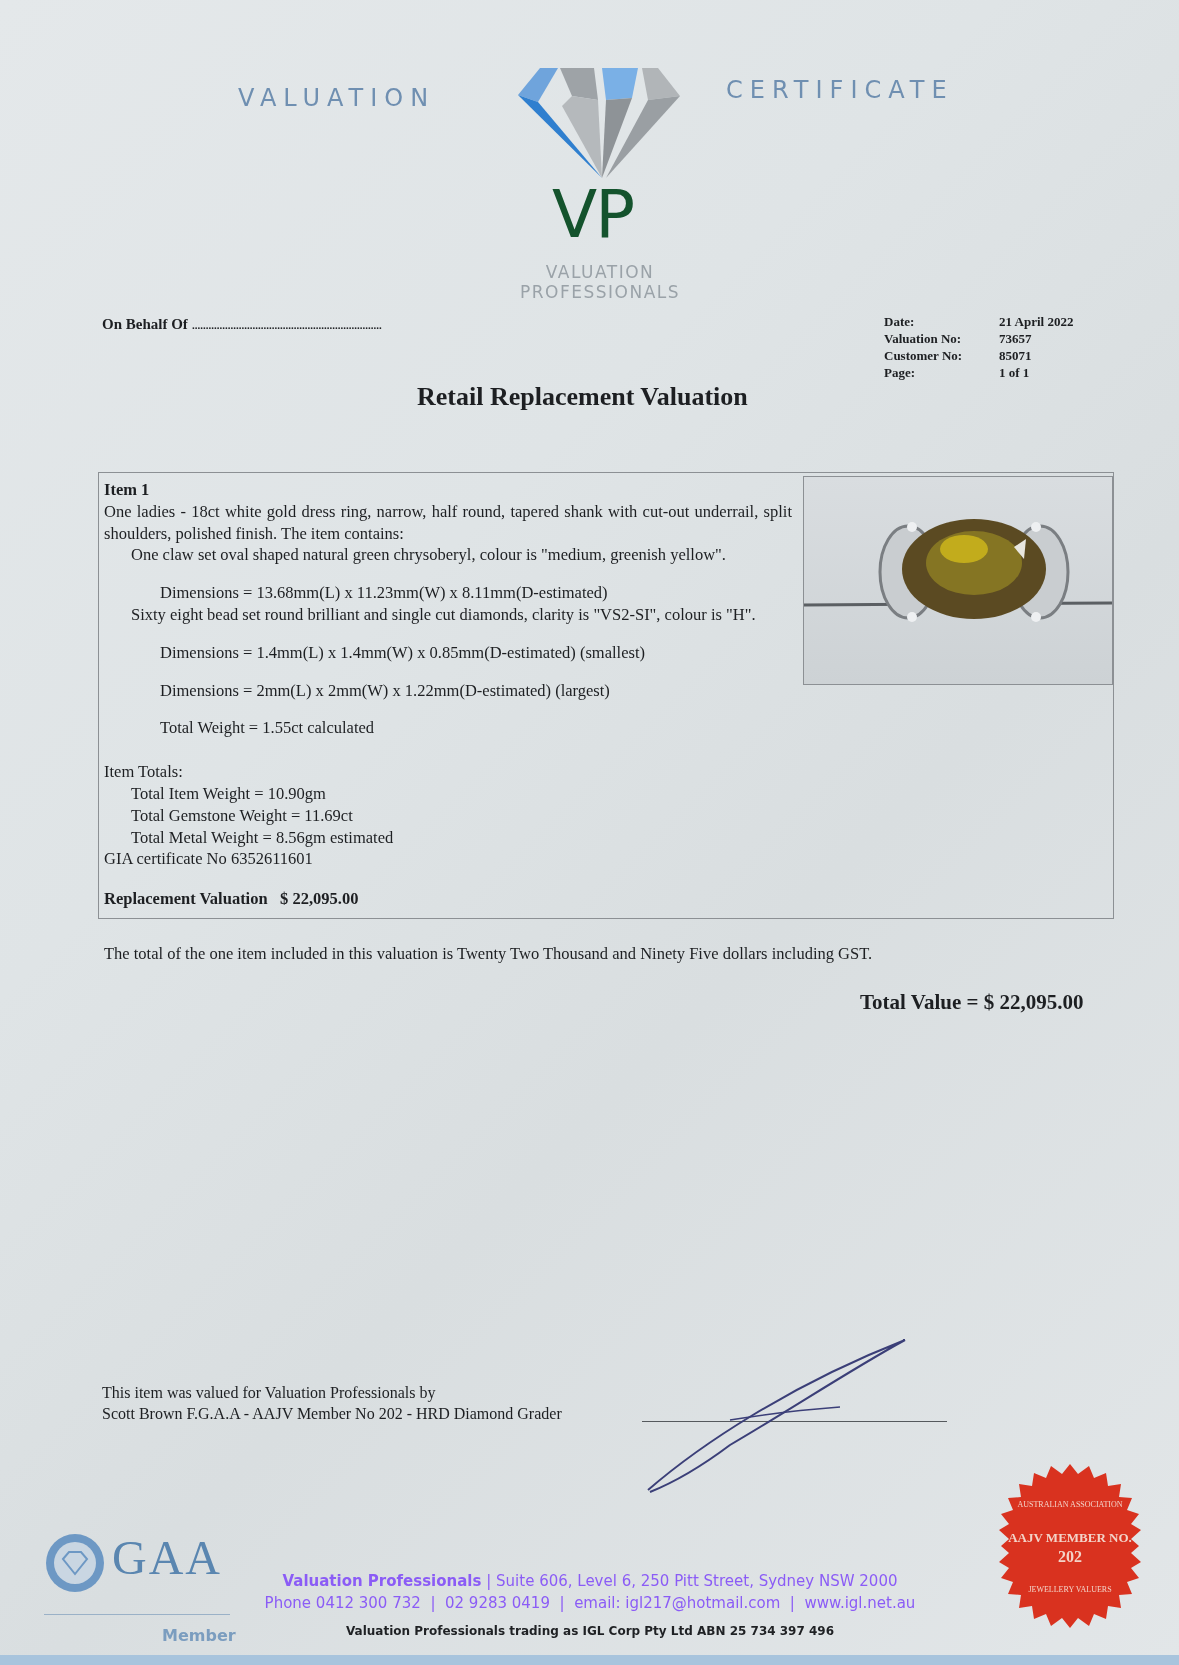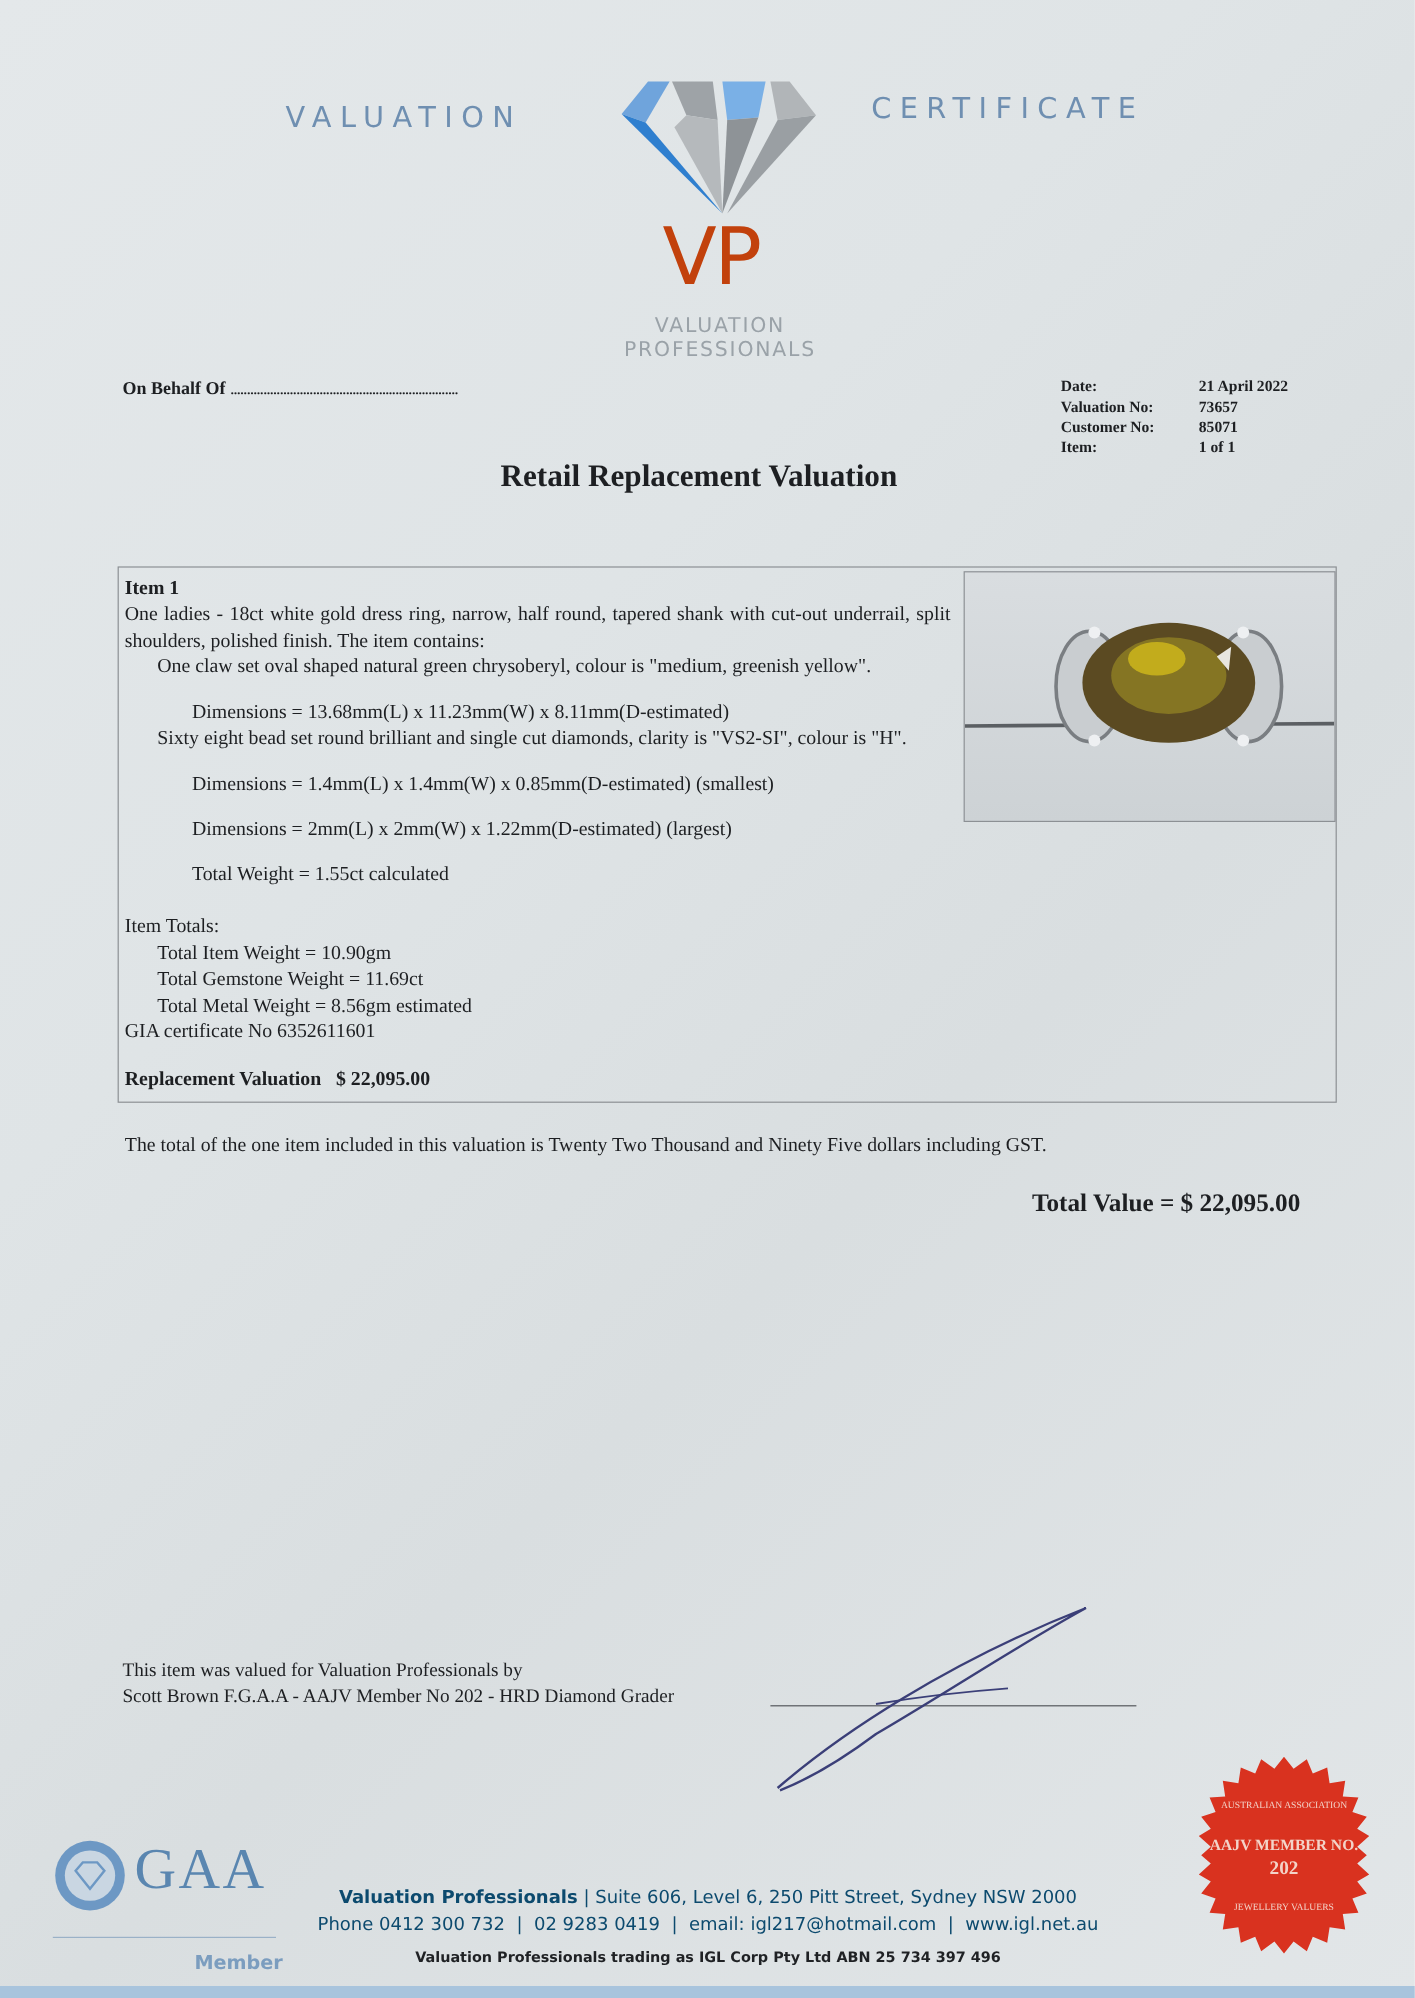--- a/index.html
+++ b/index.html
@@ -8,21 +8,21 @@
     background: linear-gradient(135deg, #e4e8ea 0%, #dfe4e6 35%, #d9dee0 60%, #e2e6e8 100%);
     font-family: "Liberation Serif", serif;
     color: #1d1f22;
     position: relative;
   }
   .page { position: absolute; left: 0; top: 0; width: 1179px; height: 1665px; }
   .abs { position: absolute; }
 
   
   .hdr-word { font-family: "DejaVu Sans", sans-serif; color: #6f8fb1; font-size: 24px; letter-spacing: 7px; }
-  .vp-letters { font-family: "DejaVu Sans", sans-serif; color: #c2410c; font-size: 66px; font-weight: normal; letter-spacing: -2px; }
+  .vp-letters { font-family: "DejaVu Sans", sans-serif; color: #14532d; font-size: 66px; font-weight: normal; letter-spacing: -2px; }
   .vp-sub { font-family: "DejaVu Sans", sans-serif; color: #9aa2a8; font-size: 17px; letter-spacing: 1.5px; text-align: center; line-height: 20px; }
 
   .meta { font-size: 13px; font-weight: bold; line-height: 17px; }
   .meta .row { display: flex; }
   .meta .k { width: 115px; }
 
   .behalf { font-size: 15px; font-weight: bold; }
   .title { font-size: 26px; font-weight: bold; }
 
   .item-box { border: 1.5px solid #8c9094; }
@@ -31,21 +31,21 @@
   .ind1 { padding-left: 27px; }
   .ind2 { padding-left: 56px; margin-top: 16px; }
   .just { text-align: justify; }
 
   .photo { border: 1px solid #8c9094; background: linear-gradient(180deg,#d9dde0,#cdd2d5); overflow: hidden; }
 
   .para { font-size: 16.5px; }
   .total-val { font-size: 21px; font-weight: bold; }
   .sig-text { font-size: 16px; line-height: 21px; }
 
-  .footer-main { font-family: "DejaVu Sans", sans-serif; font-size: 15px; color: #0c4a6e; text-align: center; line-height: 22px; }
+  .footer-main { font-family: "DejaVu Sans", sans-serif; font-size: 15px; color: #8b5cf6; text-align: center; line-height: 22px; }
   .footer-main .b { font-weight: bold; }
   .footer-small { font-family: "DejaVu Sans", sans-serif; font-size: 12px; font-weight: bold; color: #1f2124; text-align: center; }
 
   .gaa-word { font-family: "Liberation Serif", serif; color: #5a86b0; font-size: 48px; letter-spacing: 2px; text-align: right; }
   .gaa-sub { font-family: "Liberation Serif", serif; font-style: italic; color: #7a95b0; font-size: 9.5px; }
   .gaa-member { font-family: "DejaVu Sans", sans-serif; color: #7b9dbf; font-size: 16px; font-weight: bold; }
 </style>
 </head>
 <body>
 
@@ -81,21 +81,21 @@
     </div>
     <div class="row">
       <span class="k">Valuation No:</span>
       <span>73657</span>
     </div>
     <div class="row">
       <span class="k">Customer No:</span>
       <span>85071</span>
     </div>
     <div class="row">
-      <span class="k">Item:</span>
+      <span class="k">Page:</span>
       <span>1 of 1</span>
     </div>
   </div>
 
   <div class="abs title" style="left:417px; top:382px;">Retail Replacement Valuation</div>
 
   <div class="abs item-box" style="left:98px; top:472px; width:1014px; height:445px;"></div>
 
   <div class="abs item-text" style="left:104px; top:479px; width:688px;">
     <div class="b">Item 1</div>

